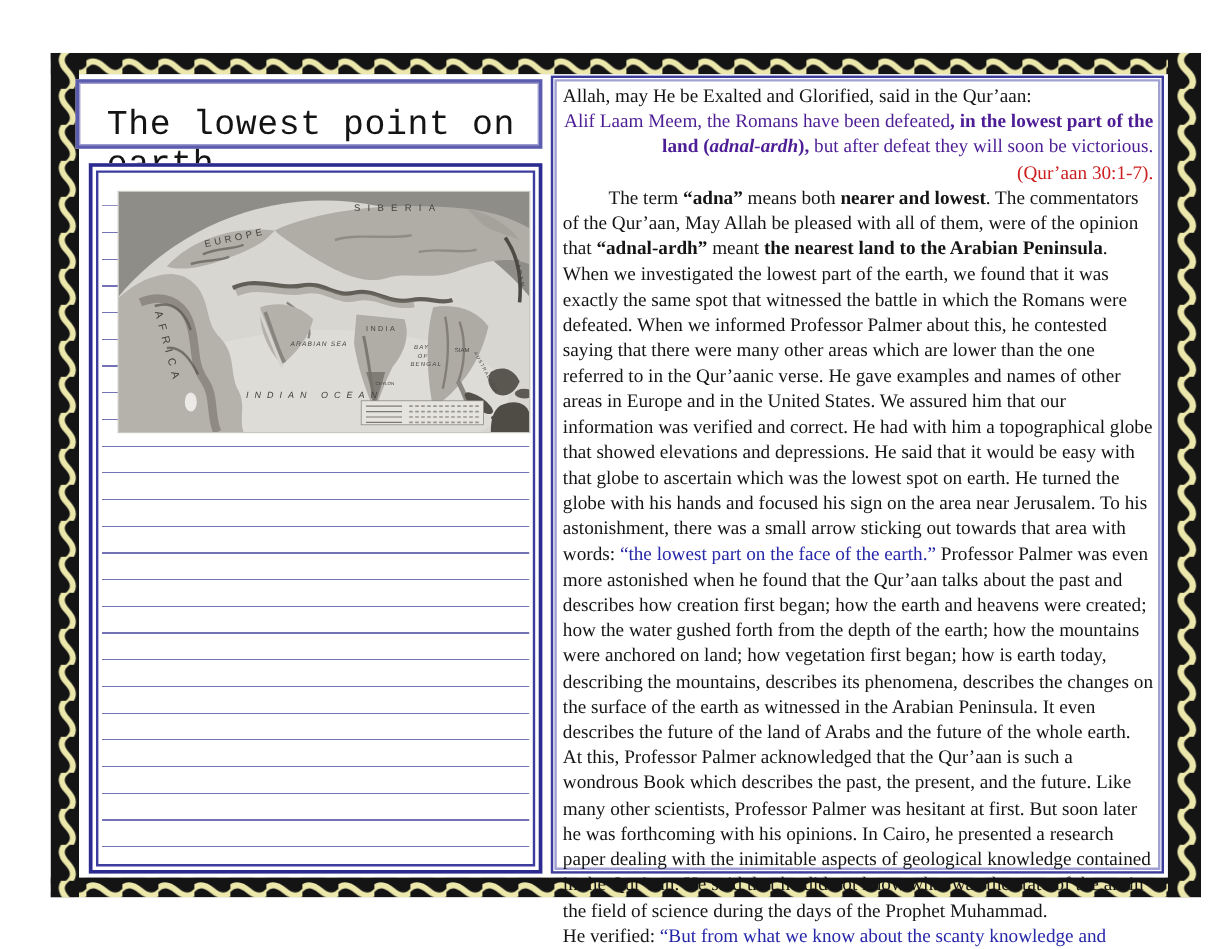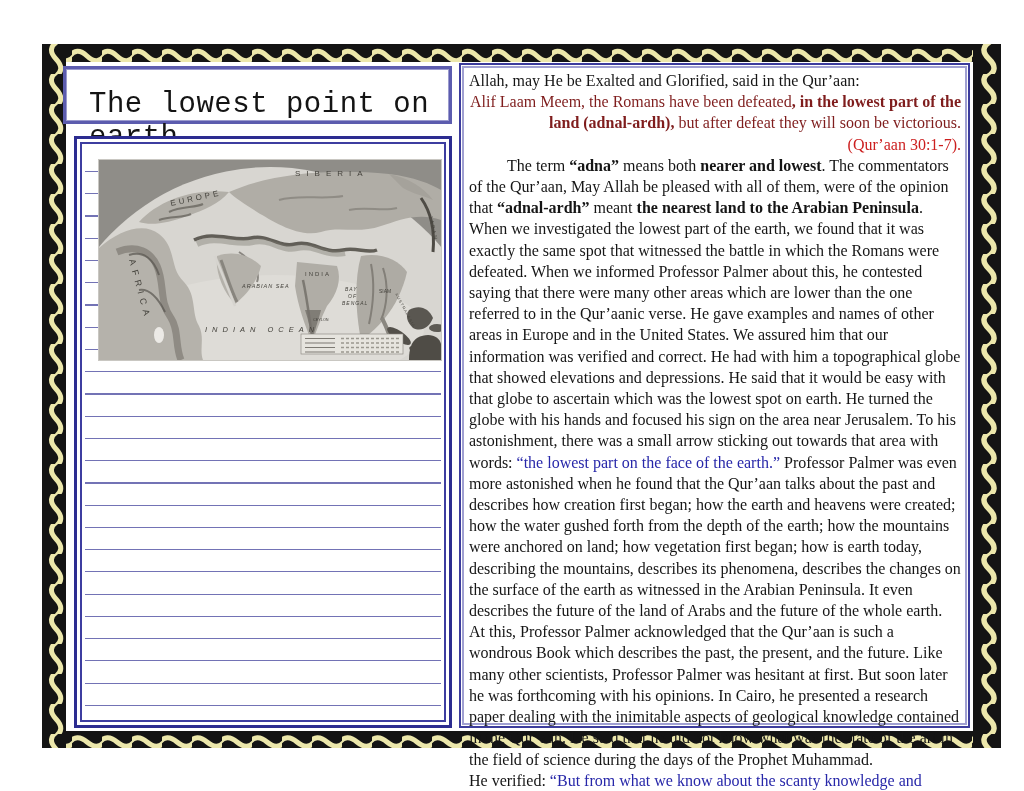--- a/index.html
+++ b/index.html
@@ -35,22 +35,22 @@
   
   .text-panel{position:absolute;left:459px;top:63px;width:511px;height:665px;background:#fff;
               border:2px solid #3c3c9c;box-shadow:inset 0 0 0 1px #ffffff, inset 0 0 0 3px #a0a0d2;
               box-sizing:border-box;padding:5px 7px 11px 8px;
               font-size:16px;line-height:21.2px;color:#151515;}
   .verse{text-align:right;}
   .citation{text-align:right;color:#cc1f1f;}
   .body-para{text-indent:38px;text-align:left;}
   .declaration{text-indent:0;}
   .b{font-weight:bold;}
-  .i{}
-  .green{color:#7f1d1d;margin-top:12px;}
+  .i{font-style:italic;}
+  .green{color:#4c1d95;margin-top:12px;}
   .blue{color:#2727a9;margin-top:12px;}
 
   
   .maplbl{font-family:"Liberation Sans", sans-serif;fill:#45433d;}
 </style>
 </head>
 <body>
 
 <div class="page">
 

